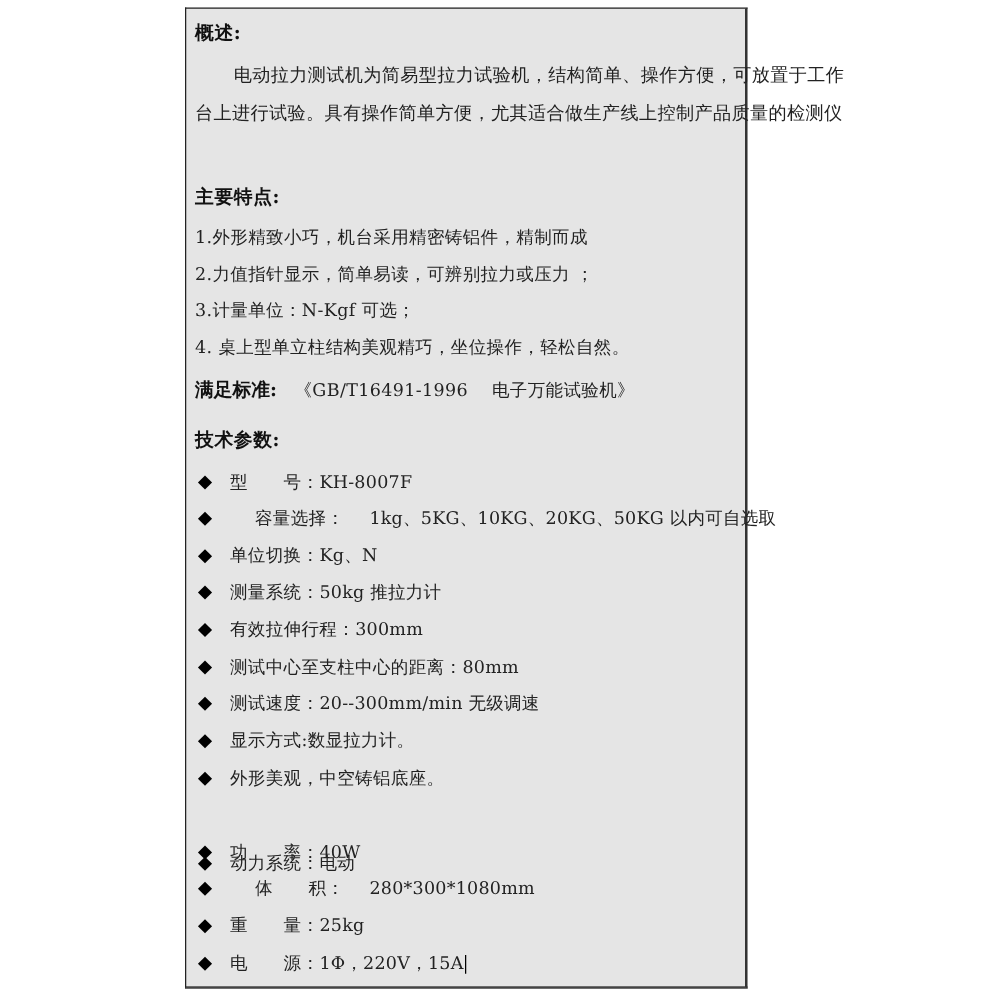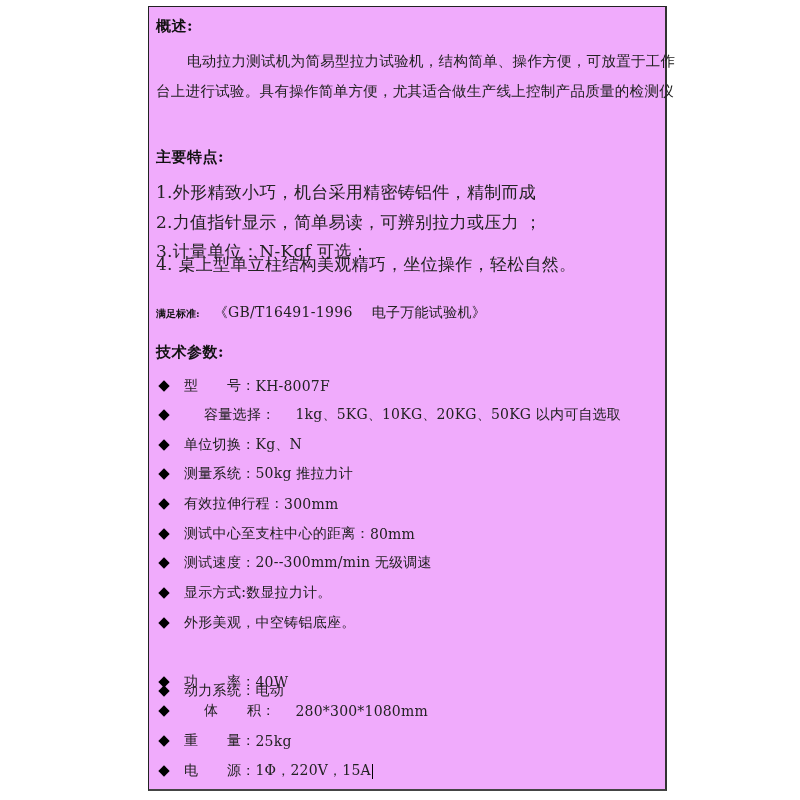--- a/index.html
+++ b/index.html
@@ -12,27 +12,27 @@
     }
     body {
       font-family: "DejaVu Serif", "Liberation Serif", serif;
       color: #1a1a1a;
       position: relative;
     }
     .doc-box {
       position: absolute;
       left: 148px;
       top: 6px;
-      width: 519px;
+      width: 450px;
       height: 785px;
       border: 1px solid #222;
       border-right: 2px solid #333;
       border-bottom: 2px solid #444;
       box-sizing: border-box;
-      background: #f0abfc;
+      background: #e5e5e5;
       text-decoration: underline;
     }
     .content {
       position: absolute;
       left: 7px;
       top: 0;
       right: 6px;
     }
     .heading {
       font-family: "DejaVu Serif", "Liberation Serif", serif;
@@ -51,33 +51,33 @@
       line-height: 30px;
       width: 508px;
       color: #222;
       letter-spacing: 0.3px;
     }
     .para .line { display: block; white-space: nowrap; }
     .para .indent { padding-left: 31px; }
     .feature {
       position: absolute;
       left: 0;
-      font-size: 17px;
+      font-size: 14px;
       color: #222;
       white-space: nowrap;
       letter-spacing: 0.3px;
     }
     .standard-row {
       position: absolute;
       left: 0;
       white-space: nowrap;
     }
     .standard-row .label {
       font-weight: bold;
-      font-size: 10px;
+      font-size: 15px;
       color: #111;
     }
     .standard-row .value {
       font-size: 14px;
       color: #222;
       margin-left: 14px;
       letter-spacing: 0.3px;
     }
     .spec {
       position: absolute;
@@ -118,21 +118,21 @@
     <div class="heading" style="top:10px;">概述:</div>
     <div class="para" style="top:39px;">
       <span class="line indent">电动拉力测试机为简易型拉力试验机，结构简单、操作方便，可放置于工作</span>
       <span class="line">台上进行试验。具有操作简单方便，尤其适合做生产线上控制产品质量的检测仪</span>
     </div>
 
     <div class="heading" style="top:141px;">主要特点:</div>
     <div class="feature" style="top:174px;">1.外形精致小巧，机台采用精密铸铝件，精制而成</div>
     <div class="feature" style="top:204px;">2.力值指针显示，简单易读，可辨别拉力或压力 ；</div>
     <div class="feature" style="top:233px;">3.计量单位：N-Kgf 可选；</div>
-    <div class="feature" style="top:246px;text-align:center;">4. 桌上型单立柱结构美观精巧，坐位操作，轻松自然。</div>
+    <div class="feature" style="top:262px;text-align:center;">4. 桌上型单立柱结构美观精巧，坐位操作，轻松自然。</div>
 
     <div class="standard-row" style="top:295px;">
       <span class="label">满足标准:</span><span class="value">《GB/T16491-1996　 电子万能试验机》</span>
     </div>
 
     <div class="heading" style="top:336px;">技术参数:</div>
 
     <div class="spec" style="top:368px;">
       <span class="diamond"></span>
       <span class="spec-label">型　　号：</span>

